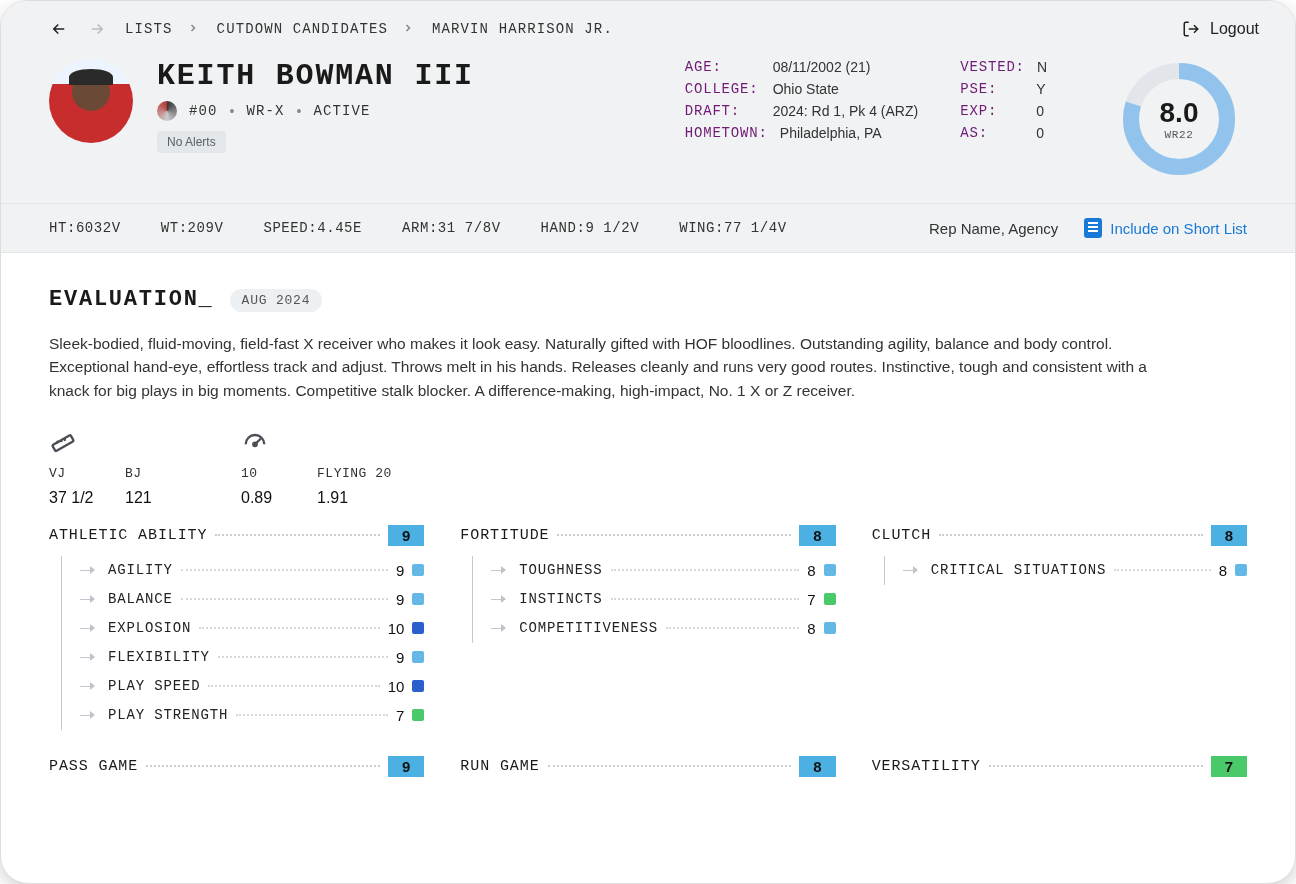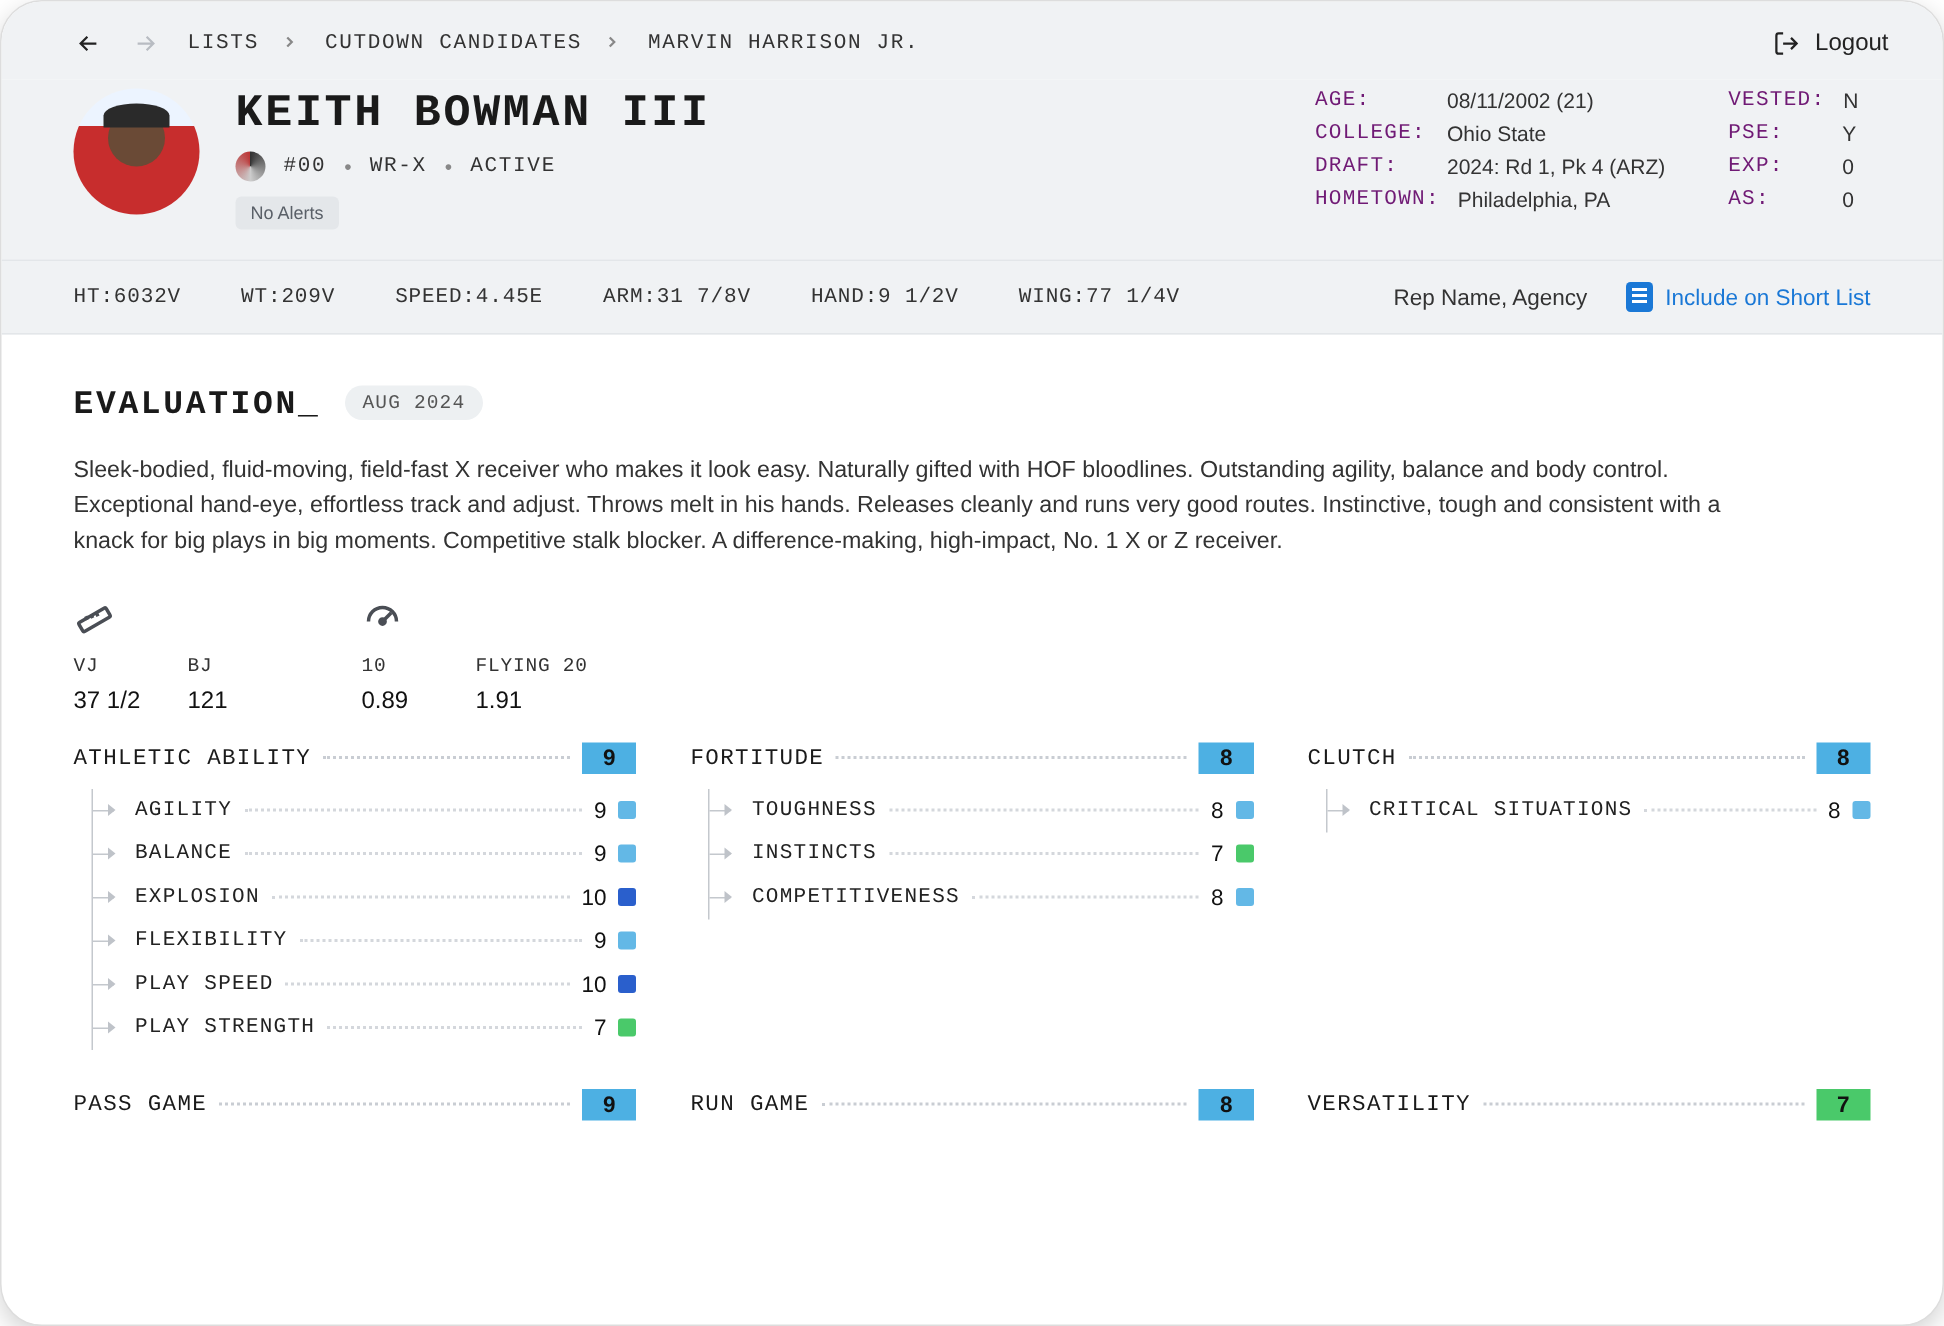--- a/index.html
+++ b/index.html
@@ -77,21 +77,21 @@
   font-size:14px;
 }
 .meas { font-family:"Courier New",monospace; letter-spacing:0.04em; color:#333; text-transform:uppercase;}
 .meas-right { margin-left:auto; display:flex; align-items:center; gap:26px;}
 .rep { color:#333; font-size:15px;}
 .shortlist { color:#1a78d6; display:flex; align-items:center; gap:8px; font-size:15px; cursor:pointer;}
 .shortlist-icon { width:18px; height:20px; background:#1a78d6; border-radius:3px; position:relative;}
 .shortlist-icon::before{content:"";position:absolute;top:4px;left:4px;right:4px;height:2px;background:#fff;box-shadow:0 4px 0 #fff,0 8px 0 #fff;}
 
 .body { padding: 34px 48px 0 48px; overflow:hidden; flex:1;}
-.eval-head { display:flex; align-items:flex-start; gap:16px;}
+.eval-head { display:flex; align-items:flex-end; gap:16px;}
 .eval-title { font-size:22px; font-weight:600;}
 .eval-date { background:#edf0f2; padding:4px 12px; border-radius:14px; font-size:13px; font-family:"Courier New",monospace; letter-spacing:0.06em; text-transform:uppercase; color:#555;}
 .eval-text { margin-top:20px; font-size:15.5px; line-height:1.5; color:#333; max-width: 1120px;}
 
 .combine { margin-top:26px; display:flex; gap:64px;}
 .cgroup { display:flex; gap:30px;}
 .cg { display:flex; flex-direction:column; gap:8px;}
 .cg-icon { width:28px; height:28px; color:#4a4e55; margin-bottom:2px;}
 .cg-labels { display:flex; gap:24px;}
 .cg-lbl { font-family:"Courier New",monospace; font-size:13px; text-transform:uppercase; letter-spacing:0.04em; color:#333; width:52px;}
@@ -101,21 +101,21 @@
 .cg-val.w70{width:80px;}
 
 .mt-title { margin-top:38px; font-size:19px; font-weight:600;}
 .mt-grid { margin-top:18px; display:grid; grid-template-columns: repeat(3, 1fr); column-gap:36px; row-gap:26px;}
 .mt-block { }
 .mt-head { display:flex; align-items:center; font-size:15px;}
 .mt-head-label { font-family:"Courier New",monospace; text-transform:uppercase; letter-spacing:0.06em;}
 .mt-head-dots { flex:1; border-bottom: 2px dotted #c9cdd3; margin: 0 8px; height:0; align-self:center;}
 .mt-head-score { background:#4db0e3; color:#111; font-weight:600; padding:2px 14px; font-size:15px; min-width:32px; text-align:center;}
 .mt-head-score.green{background:#4ac96a;}
-.mt-sub { margin-top:10px; margin-left:12px; border-left:1px solid #c4c8cd; padding-left:0;}
+.mt-sub { margin-top:10px; margin-left:12px; border-left:1px solid #c4c8cd; padding-left:18px;}
 .mt-row { display:flex; align-items:center; font-size:14px; padding:6px 0 6px 0; position:relative;}
 .mt-row::before{ content:""; position:absolute; left:0; top:50%; width:14px; height:1px; background:#c4c8cd;}
 .mt-row::after{ content:""; position:absolute; left:10px; top:50%; width:0; height:0; border-left:5px solid #bfc3c9; border-top:4px solid transparent; border-bottom:4px solid transparent; transform:translateY(-50%);}
 .mt-row-label { font-family:"Courier New",monospace; text-transform:uppercase; letter-spacing:0.06em; color:#222; margin-left:28px;}
 .mt-row-dots { flex:1; border-bottom: 2px dotted #d4d7dc; margin: 0 8px; height:0;}
 .mt-row-score { font-size:15px; color:#111; margin-right:8px; font-weight:500;}
 .swatch { width:12px; height:12px; border-radius:2px;}
 .sw-b { background:#63b8e6;}
 .sw-db { background:#2a5fcc;}
 .sw-g { background:#4ac96a;}
@@ -208,20 +208,30 @@
           </div>
         <div class="info-row">
             <span class="info-label">EXP:</span>
             <span class="info-val">0</span>
           </div>
         <div class="info-row">
             <span class="info-label">AS:</span>
             <span class="info-val">0</span>
           </div>
       </div>
+      <div class="gauge-wrap">
+        <svg class="gauge-svg" viewBox="0 0 120 120">
+          <circle cx="60" cy="60" r="48" stroke="#e2e6ea" stroke-width="16" fill="none"></circle>
+          <circle cx="60" cy="60" r="48" stroke="#92c3ec" stroke-width="16" fill="none" stroke-dasharray="301" stroke-dashoffset="60" transform="rotate(-90 60 60)"></circle>
+        </svg>
+        <div class="gauge-center">
+          <div class="gauge-score">8.0</div>
+          <div class="gauge-sub">WR22</div>
+        </div>
+      </div>
     </div>
   </div>
 
   <div class="measures">
     <span class="meas">HT:6032v</span>
     <span class="meas">WT:209v</span>
     <span class="meas">SPEED:4.45e</span>
     <span class="meas">ARM:31 7/8v</span>
     <span class="meas">HAND:9 1/2v</span>
     <span class="meas">WING:77 1/4v</span>

